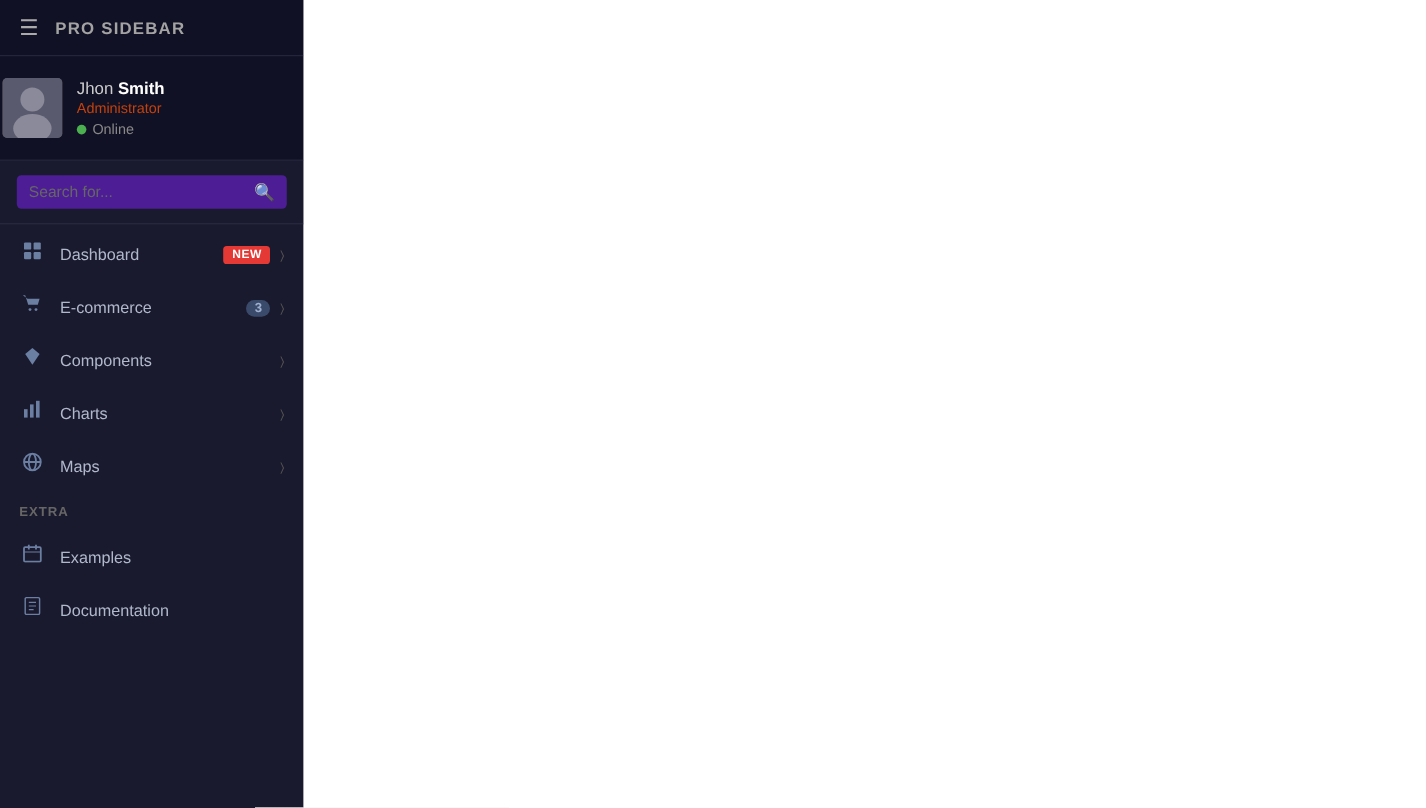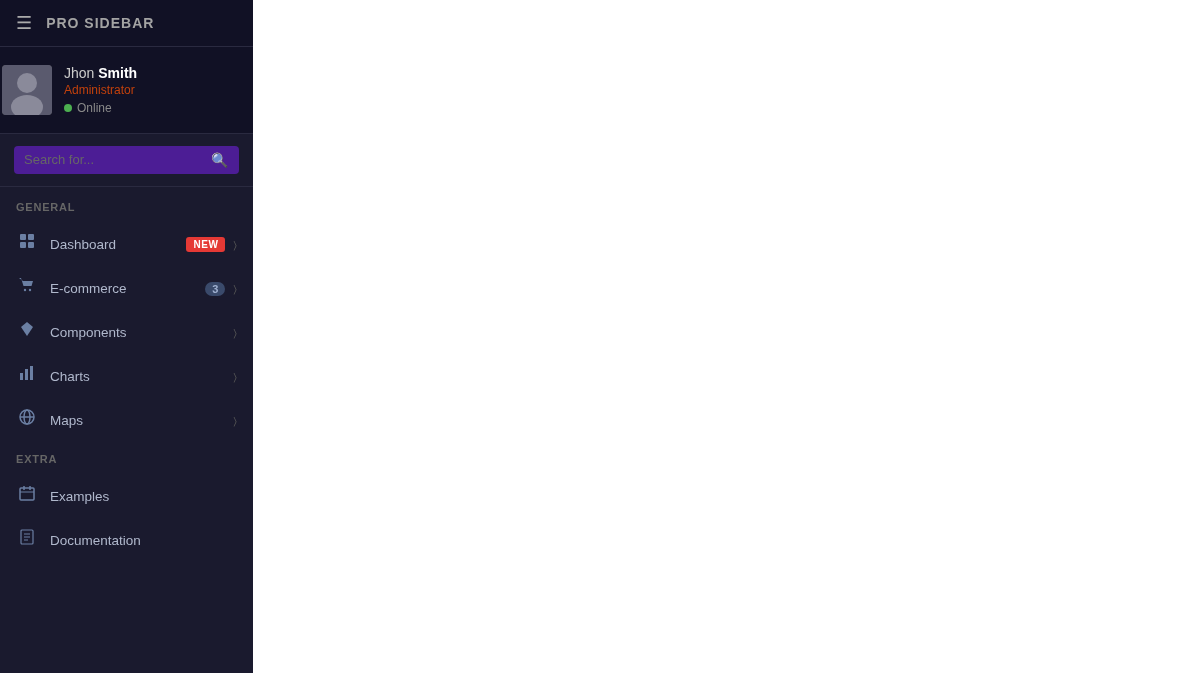--- a/index.html
+++ b/index.html
@@ -263,21 +263,20 @@
     </div>
   </div>
 
   <div class="search-container">
     <div class="search-input-wrapper">
       <input class="search-input" type="text" placeholder="Search for..." style="">
       <span class="search-icon-btn">🔍</span>
     </div>
   </div>
 
-  <div class="nav-section-label">General</div>
 
   <div class="nav-item">
     <span class="nav-item-icon">
       <svg width="16" height="16" viewBox="0 0 16 16" fill="currentColor">
         <rect x="1" y="1" width="6" height="6" rx="1"></rect>
         <rect x="9" y="1" width="6" height="6" rx="1"></rect>
         <rect x="1" y="9" width="6" height="6" rx="1"></rect>
         <rect x="9" y="9" width="6" height="6" rx="1"></rect>
       </svg>
     </span>

